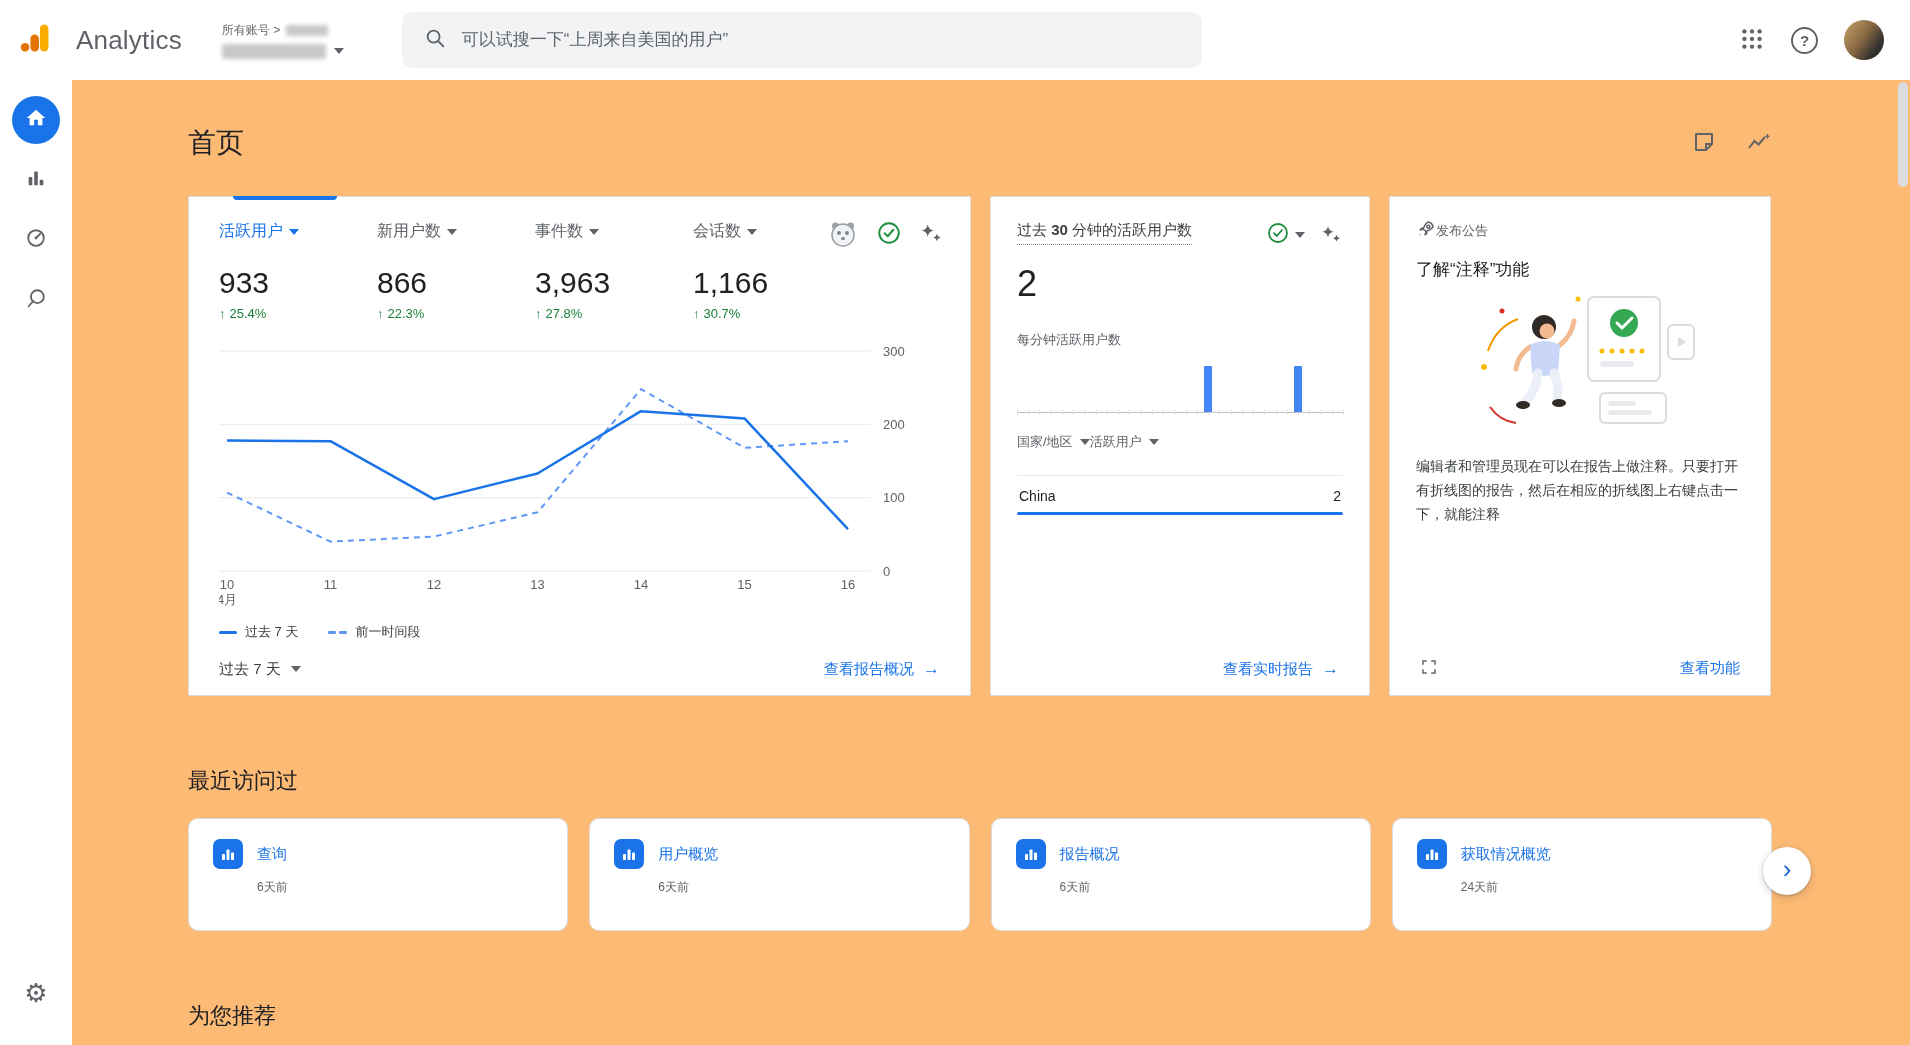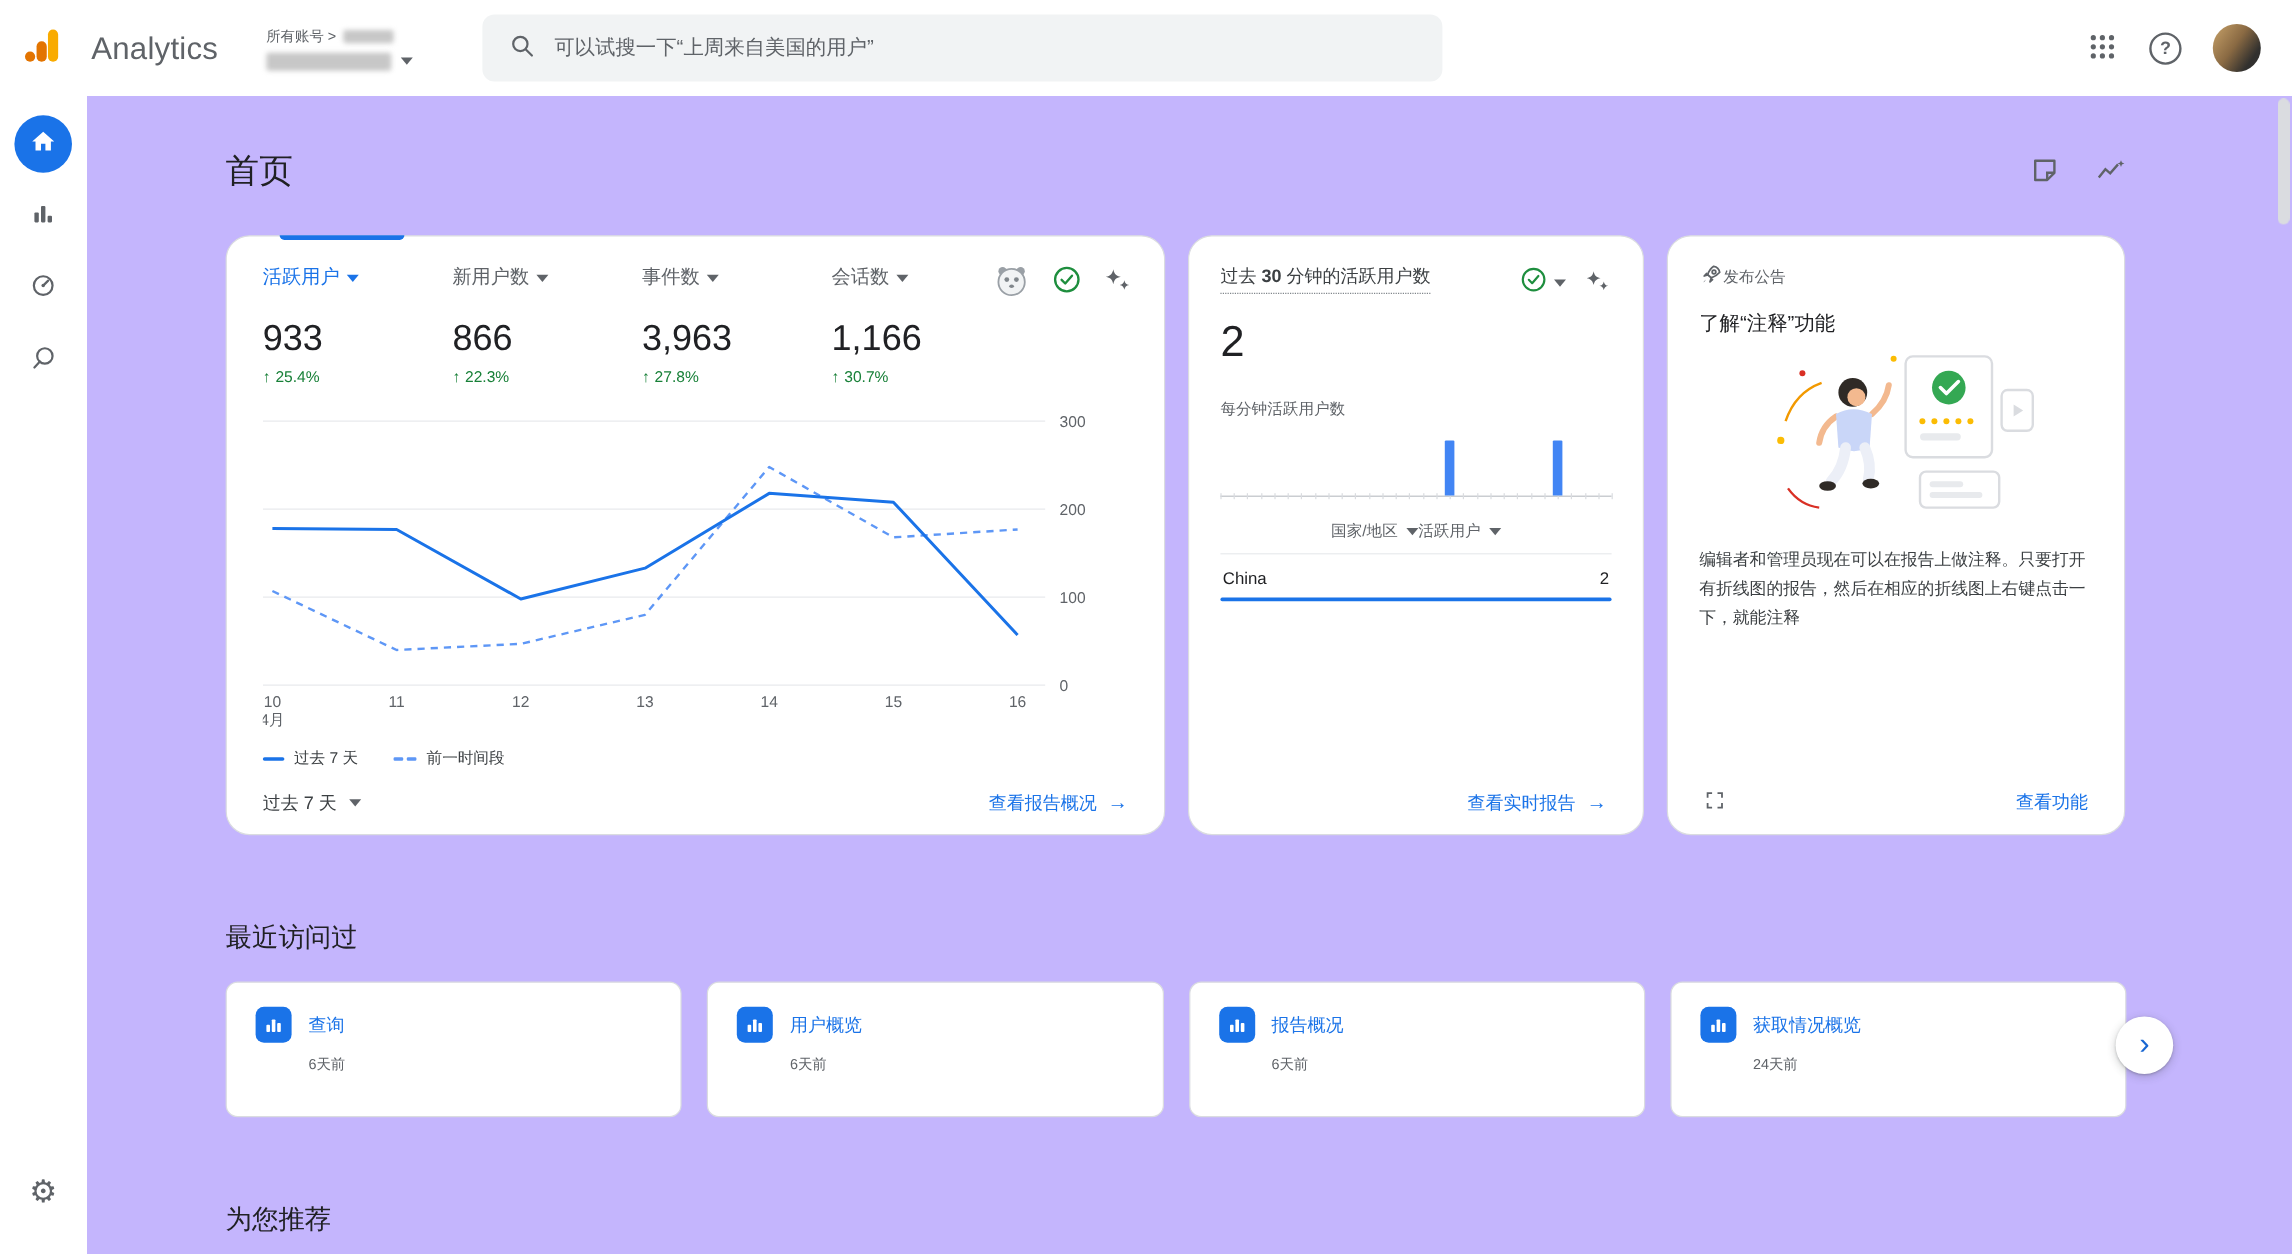--- a/index.html
+++ b/index.html
@@ -26,27 +26,27 @@
   .help-circle{width:27px;height:27px;border:2.5px solid #5f6368;border-radius:50%;display:flex;align-items:center;justify-content:center;font-size:15px;font-weight:700;color:#5f6368;cursor:pointer}
   .avatar{width:40px;height:40px;border-radius:50%;background:linear-gradient(125deg,#c9a36a 0%,#8a6a43 45%,#31302e 78%);cursor:pointer}
 
   
   .sidebar{position:fixed;top:80px;left:0;bottom:0;width:72px;background:#fff;display:flex;flex-direction:column;align-items:center;padding-top:16px;gap:12px;z-index:9}
   .nav-item{width:48px;height:48px;border-radius:50%;display:flex;align-items:center;justify-content:center;cursor:pointer}
   .nav-item.active{background:#1a73e8}
   .nav-admin{position:absolute;bottom:28px;font-size:26px;color:#5f6368;line-height:1}
 
   
-  .main{position:absolute;top:80px;left:72px;width:1838px;height:965px;overflow:hidden;background:#c4b5fd}
+  .main{position:absolute;top:80px;left:72px;width:1838px;height:965px;overflow:hidden;background:#fdba74}
   .content{padding-left:116px;width:1700px}
   .page-head{width:1584px;margin-top:44px;display:flex;align-items:center;justify-content:space-between}
   .page-title{font-size:28px;font-weight:400;color:#202124}
   .page-actions{display:flex;gap:30px;align-items:center}
   .cards-row{width:1584px;margin-top:34px;display:flex;gap:19px}
-  .card{background:#fff;border:1px solid #dadce0;border-radius:20px;position:relative}
+  .card{background:#fff;border:1px solid #dadce0;border-radius:2px;position:relative}
   .card.overview{width:783px;height:500px;padding:24px 30px}
   .card.realtime{width:380px;height:500px;padding:24px 26px}
   .card.announce{width:382px;height:500px;padding:22px 26px}
 
   
   .tab-indicator{position:absolute;top:-1px;left:44px;width:104px;height:4px;background:#1a73e8;border-radius:0 0 4px 4px}
   .metrics{display:flex}
   .metric{width:158px;cursor:pointer}
   .metric-label{font-size:16px;color:#5f6368;display:flex;align-items:center;gap:6px}
   .metric.selected .metric-label{color:#1a73e8}
@@ -76,21 +76,21 @@
   
   .rt-head{display:flex;justify-content:space-between;align-items:flex-start}
   .rt-title{font-size:15px;color:#3c4043;border-bottom:1px dotted #80868b;padding-bottom:4px}
   .rt-head-icons{display:flex;align-items:center;gap:14px}
   .check-drop{display:flex;align-items:center;gap:5px;cursor:pointer}
   .rt-value{font-size:36px;margin-top:14px;color:#202124}
   .rt-sub{font-size:13px;color:#5f6368;margin-top:26px}
   .rt-zone{position:relative;height:62px;margin-top:2px;border-bottom:1px solid #bdc1c6}
   .rt-tick{position:absolute;bottom:-3px;width:1px;height:5px;background:#dadce0}
   .rt-bar{position:absolute;bottom:0;width:8px;background:#4285f4;border-radius:1px 1px 0 0}
-  .rt-table-head{display:flex;justify-content:center;margin-top:20px;padding-bottom:9px;border-bottom:1px solid #e8eaed;font-size:13px;color:#5f6368}
+  .rt-table-head{display:flex;justify-content:flex-start;margin-top:20px;padding-bottom:24px;border-bottom:1px solid #e8eaed;font-size:13px;color:#5f6368}
   .rt-col{display:flex;align-items:center;gap:7px;cursor:pointer}
   .rt-row{display:flex;justify-content:space-between;font-size:14px;color:#202124;padding:12px 2px 8px}
   .rt-rowbar{height:3px;background:#1a73e8;border-radius:2px}
 
   
   .an-badge{display:flex;align-items:center;gap:0;font-size:13px;color:#5f6368}
   .an-title{font-size:17px;margin-top:16px;color:#202124;font-weight:400}
   .an-illus{display:flex;justify-content:center;margin-top:8px}
   .an-body{font-size:14px;line-height:1.7;color:#3c4043;margin-top:6px}
 

